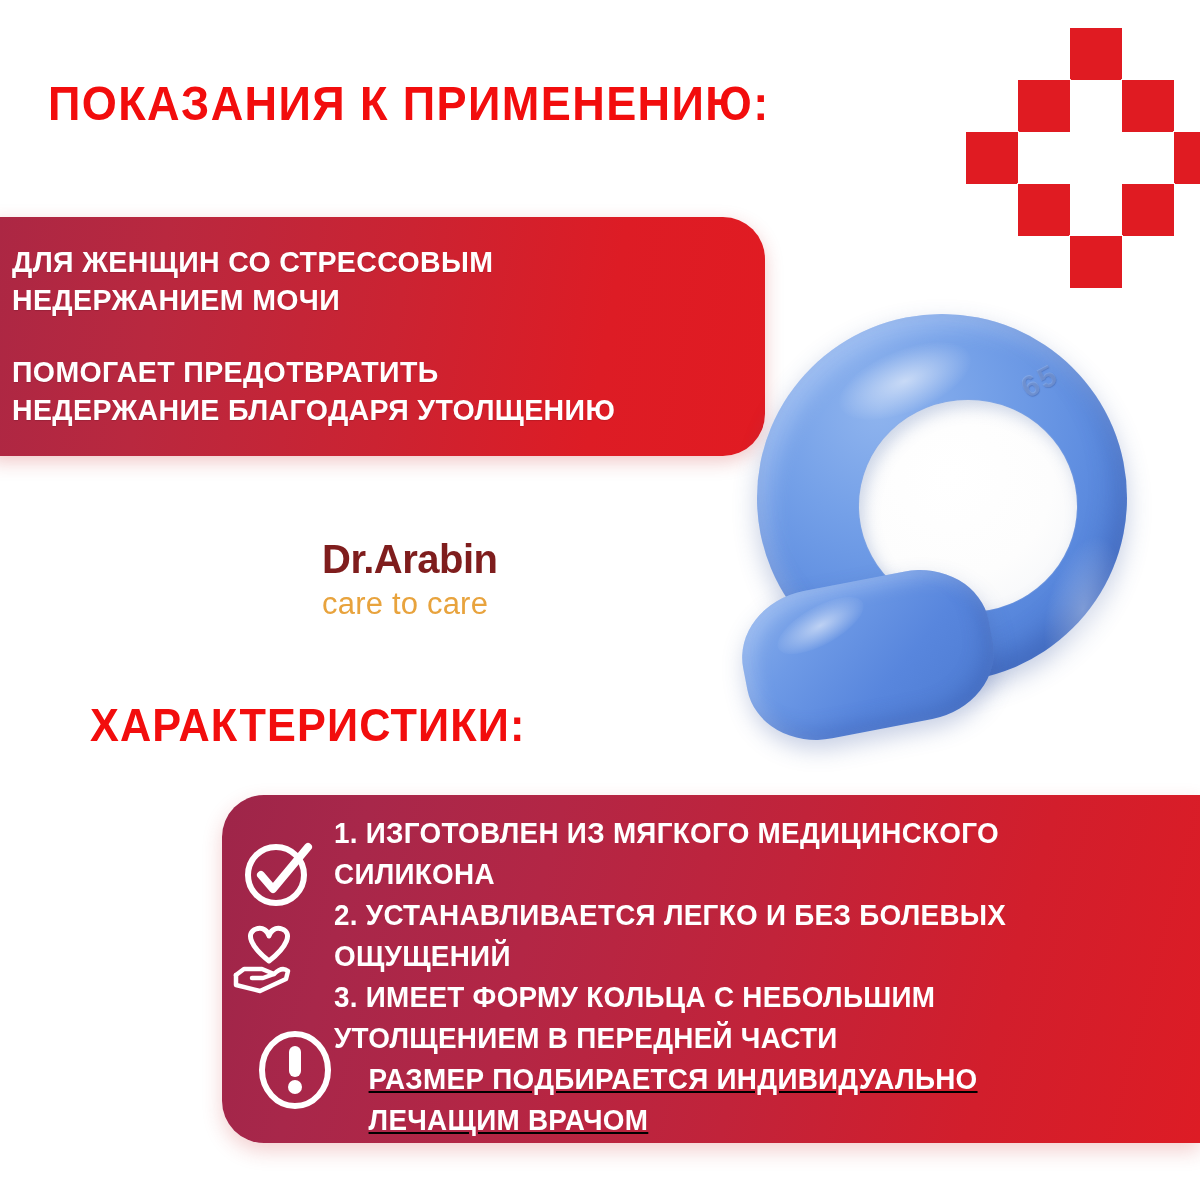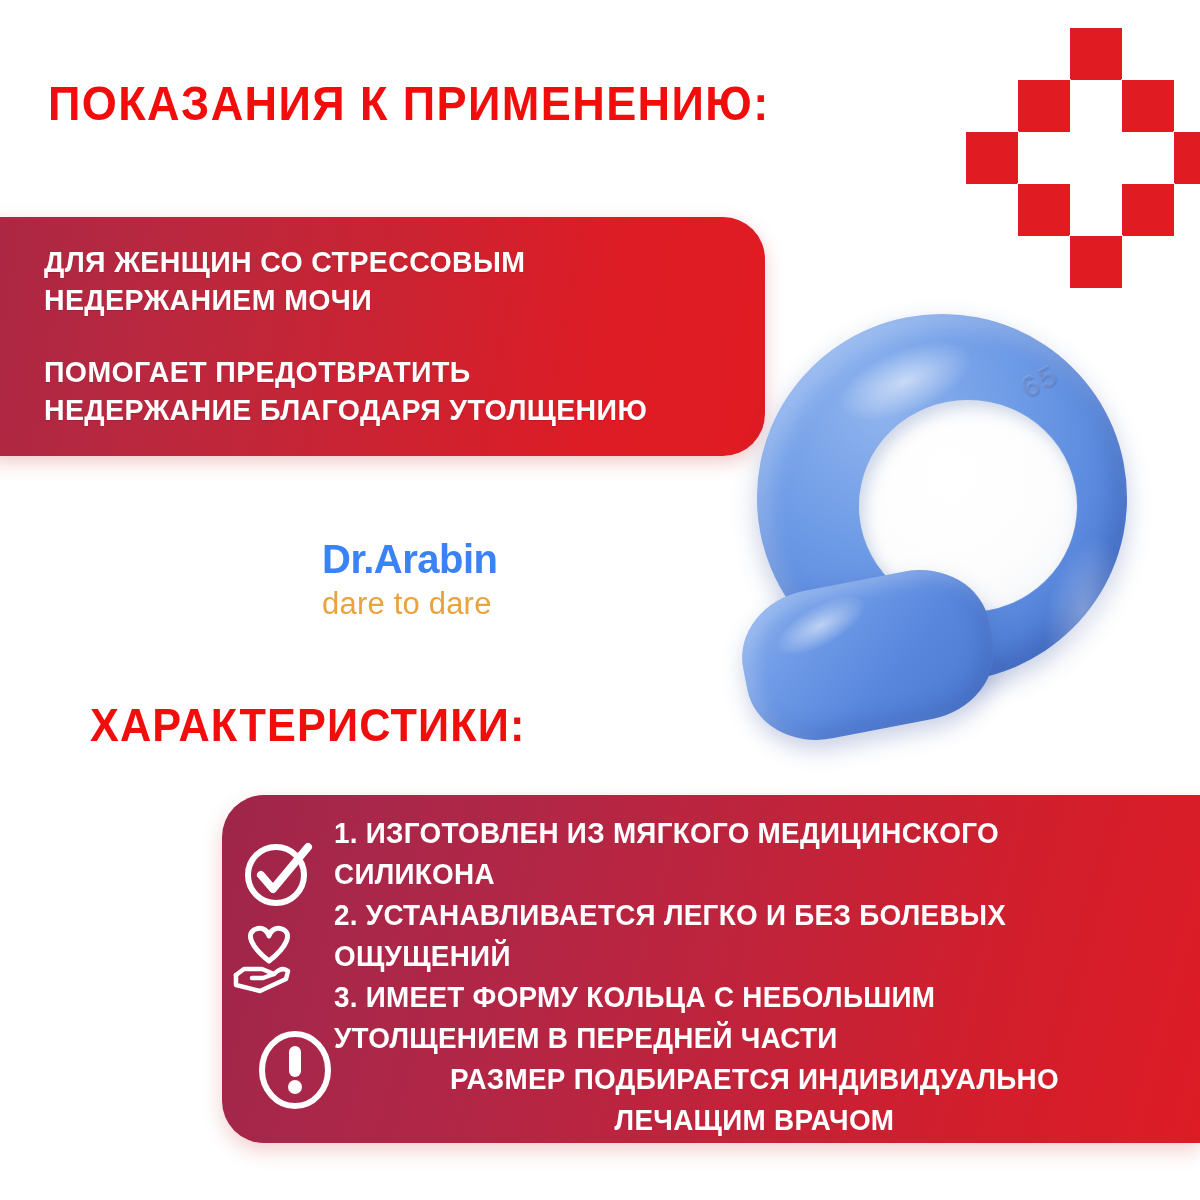--- a/index.html
+++ b/index.html
@@ -40,36 +40,36 @@
     white-space:nowrap;line-height:1;
   }
 
   
   .banner{
     position:absolute;left:-10px;top:217px;width:775px;height:239px;
     background:linear-gradient(100deg,#ab2744 0%,#b9283f 22%,#cb2332 52%,#dd1c25 78%,#e11b22 100%);
     border-radius:0 42px 42px 0;
     box-shadow:0 6px 18px rgba(200,40,40,.25);
   }
-  .banner-inner{position:absolute;left:22px;top:26px;right:36px;margin-left:32px;}
+  .banner-inner{position:absolute;left:22px;top:26px;right:36px;}
   .banner-line{
     color:#ffffff;font-size:30px;font-weight:bold;
     letter-spacing:.4px;line-height:38px;
     transform:scaleX(.95);transform-origin:left center;
     white-space:nowrap;
     text-shadow:0 1px 1px rgba(0,0,0,.13);
   }
   .banner-gap{height:34px;}
 
   
   .logo{position:absolute;left:222px;top:538px;width:340px;height:115px;}
   .logo-mark{position:absolute;left:0;top:0;width:86px;height:108px;}
   .logo-text{position:absolute;left:100px;top:-2px;}
   .logo-name{
-    font-size:40px;font-weight:bold;color:#3b82f6;letter-spacing:-.5px;line-height:46px;
+    font-size:40px;font-weight:bold;color:#7f1d1d;letter-spacing:-.5px;line-height:46px;
   }
   .logo-tag{
     font-size:31px;color:#e8a33d;letter-spacing:.2px;line-height:40px;margin-top:2px;
   }
 
   
   .product{position:absolute;left:735px;top:300px;width:420px;height:480px;}
   .ring-outer{
     position:absolute;left:22px;top:14px;width:370px;height:368px;border-radius:50%;
     background:radial-gradient(circle at 33% 26%,#8fb4ee 0%,#74a0e8 30%,#5e8de0 58%,#4f7ed6 80%,#4672c8 100%);
@@ -123,21 +123,21 @@
   .ic-heart{left:8px;top:128px;}
   .ic-excl {left:34px;top:236px;}
 
   .panel-lines{position:absolute;left:112px;top:18px;right:16px;}
   .p-line{
     color:#ffffff;font-size:29px;font-weight:bold;letter-spacing:.3px;
     line-height:41px;white-space:nowrap;
     transform:scaleX(.96);transform-origin:left center;
   }
   .p-ind{padding-left:36px;}
-  .panel-lines .right-block{text-align:center;padding-right:10px;}
+  .panel-lines .right-block{text-align:left;padding-right:10px;text-decoration:underline;}
 </style>
 </head>
 <body>
 
 <div id="root">
 
   <div class="cross-wrap">
     <span class="cross-sq cs-top"></span>
     <span class="cross-sq cs-ul"></span>
     <span class="cross-sq cs-ur"></span>
@@ -156,21 +156,21 @@
       <div class="banner-line">НЕДЕРЖАНИЕМ МОЧИ</div>
       <div class="banner-gap"></div>
       <div class="banner-line">ПОМОГАЕТ ПРЕДОТВРАТИТЬ</div>
       <div class="banner-line">НЕДЕРЖАНИЕ БЛАГОДАРЯ УТОЛЩЕНИЮ</div>
     </div>
   </div>
 
   <div class="logo">
     <div class="logo-text">
       <div class="logo-name">Dr.Arabin</div>
-      <div class="logo-tag">dare to dare</div>
+      <div class="logo-tag">care to care</div>
     </div>
   </div>
 
   <div class="h-features">ХАРАКТЕРИСТИКИ:</div>
 
   <div class="product">
     <div class="ring-outer">
       <div class="ring-hole"></div>
       <div class="ring-hl"></div>
       <div class="ring-hl2"></div>

